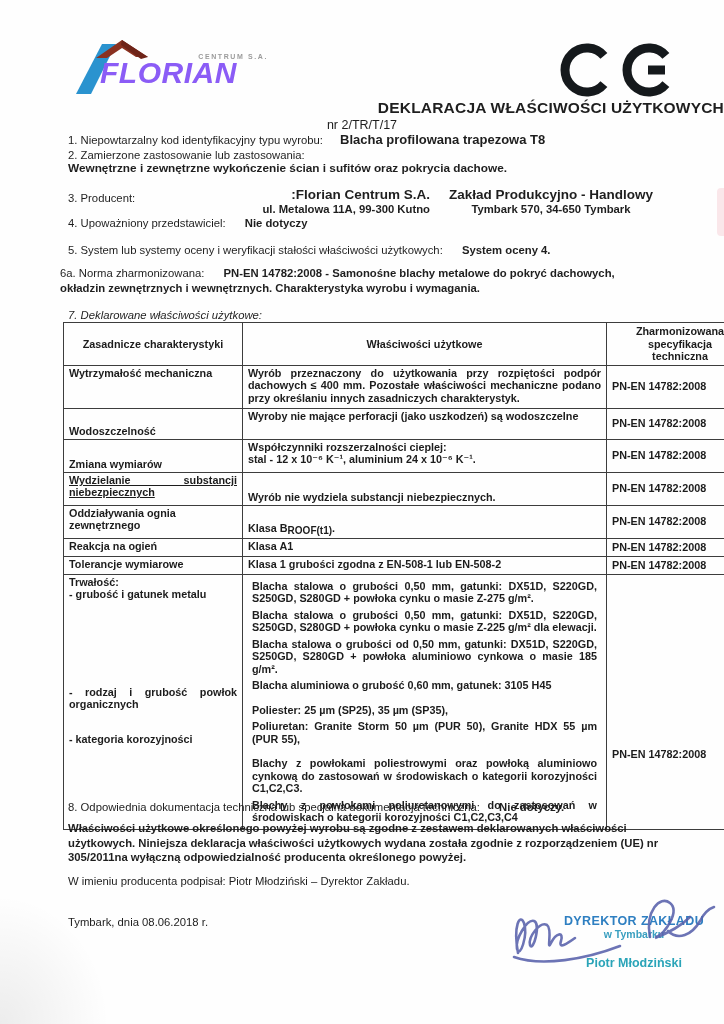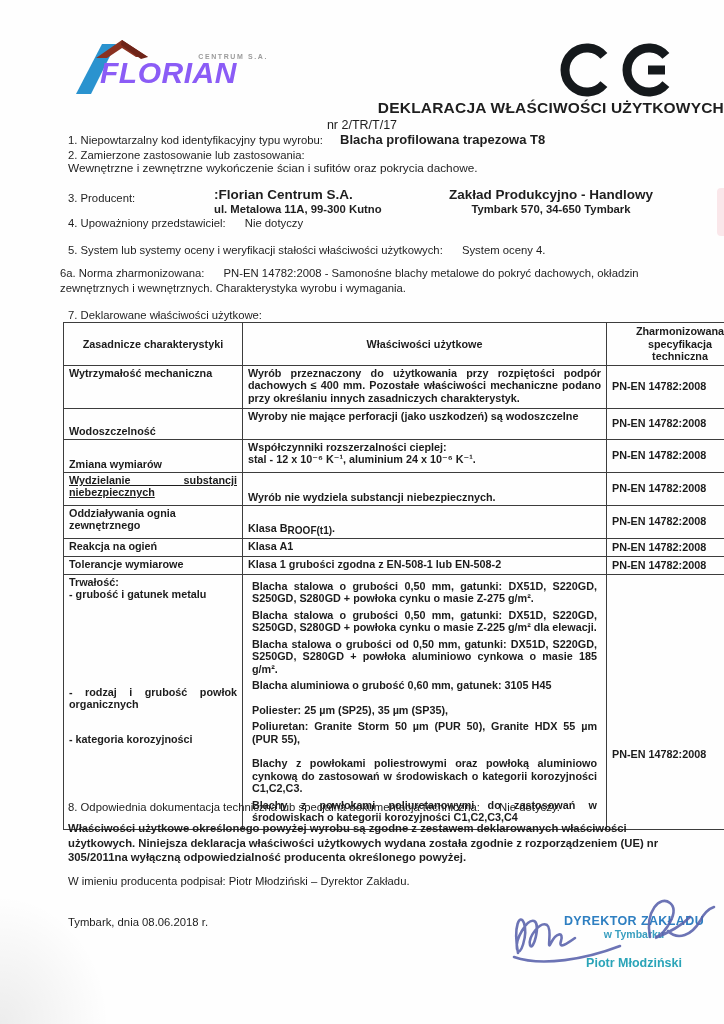--- a/index.html
+++ b/index.html
@@ -13,34 +13,34 @@
   .logo{left:66px;top:36px;width:204px;height:64px;}
   .logo-brand{position:absolute;left:34px;top:20px;font-size:30px;font-weight:bold;
     font-style:italic;color:#8b5cf6;letter-spacing:0.5px;}
   .logo-sub{position:absolute;right:2px;top:17px;font-size:7px;color:#9b9b9b;
     letter-spacing:1.6px;font-weight:bold;}
   .ce{left:560px;top:40px;width:122px;height:60px;}
   .doc-title{left:0;top:99px;width:724px;text-align:right;font-size:15.5px;font-weight:bold;letter-spacing:0.2px;}
   .doc-subtitle{left:0;top:118px;width:724px;text-align:center;font-size:12.5px;}
   
   .line{font-size:11.3px;line-height:1.25;}
-  .b{font-weight:normal;padding-left:16px;}
+  .b{font-weight:bold;padding-left:16px;}
   .v-lg{font-size:13px;font-weight:bold;margin-left:14px;}
   .l1{left:68px;top:132px;}
   .l2{left:68px;top:148px;}
-  .l2v{left:68px;top:161px;font-size:11.8px;font-weight:normal;}
+  .l2v{left:68px;top:161px;font-size:11.8px;font-weight:bold;}
   .l3{left:68px;top:191px;}
-  .producer-block{left:214px;top:187px;width:232px;text-align:left;}
+  .producer-block{left:198px;top:187px;width:232px;text-align:right;}
   .plant-block{left:430px;top:187px;width:242px;text-align:center;}
   .org-name{font-size:13.5px;font-weight:bold;line-height:1.15;}
   .org-addr{font-size:11.3px;font-weight:bold;}
   .l4{left:68px;top:216px;}
   .l5{left:68px;top:243px;}
   .l6{left:60px;top:266px;width:600px;line-height:1.32;}
-  .l7{left:68px;top:308px;}
+  .l7{left:68px;top:308px;font-style:italic;}
   
   table.decl{left:63px;top:322px;position:absolute;width:603px;border-collapse:collapse;
     table-layout:fixed;font-size:10.8px;font-weight:bold;line-height:1.16;color:#1c1c1c;}
   table.decl td,table.decl th{border:1.4px solid #3d3d3d;padding:1px 5px;vertical-align:top;
     overflow:hidden;}
   th.c1,td.c1{width:150px;}
   th.c2,td.c2{width:335px;}
   th.c3,td.c3{width:118px;}
   table.decl th{text-align:center;vertical-align:middle;font-size:10.8px;padding:2px 14px;}
   .jt{text-align:justify;}

